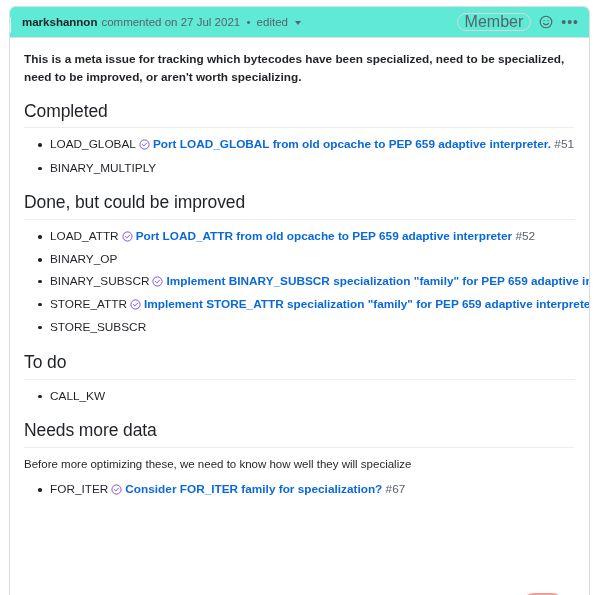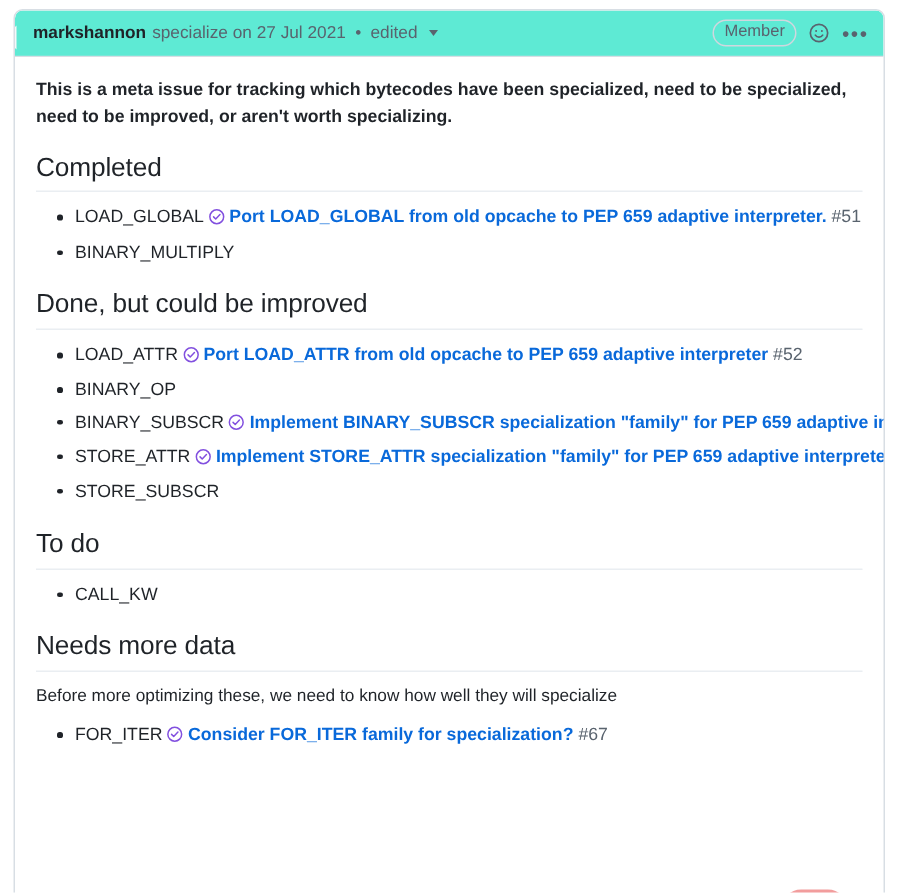--- a/index.html
+++ b/index.html
@@ -81,21 +81,21 @@
   .header-right {
     margin-left: auto;
     display: flex;
     align-items: center;
     gap: 8px;
   }
   .member-badge {
     border: 1px solid #d0d7de;
     border-radius: 20px;
     padding: 1px 7px 2px;
-    font-size: 11px;
+    font-size: 16px;
     color: #59636e;
     line-height: 13px;
   }
   .icon-btn {
     color: #59636e;
     display: inline-flex;
     align-items: center;
     justify-content: center;
   }
   .kebab {
@@ -196,21 +196,21 @@
 </head>
 <body>
 
 <div class="comment-box">
   <div class="bubble-arrow"></div>
   <div class="bubble-arrow-inner"></div>
 
   <div class="comment-header">
     <span class="author">markshannon</span>
     <span class="header-meta">
-      <span>specialize on</span>
+      <span>commented on</span>
       <span>27 Jul 2021</span>
       <span class="dot-sep">•</span>
       <span class="edited-label">edited</span>
       <span class="caret-down"></span>
     </span>
     <span class="header-right">
       <span class="member-badge">Member</span>
       <span class="icon-btn">
         <svg width="14" height="14" viewBox="0 0 16 16" fill="none" stroke="#59636e" stroke-width="1.3">
           <circle cx="8" cy="8" r="6.6"></circle>

